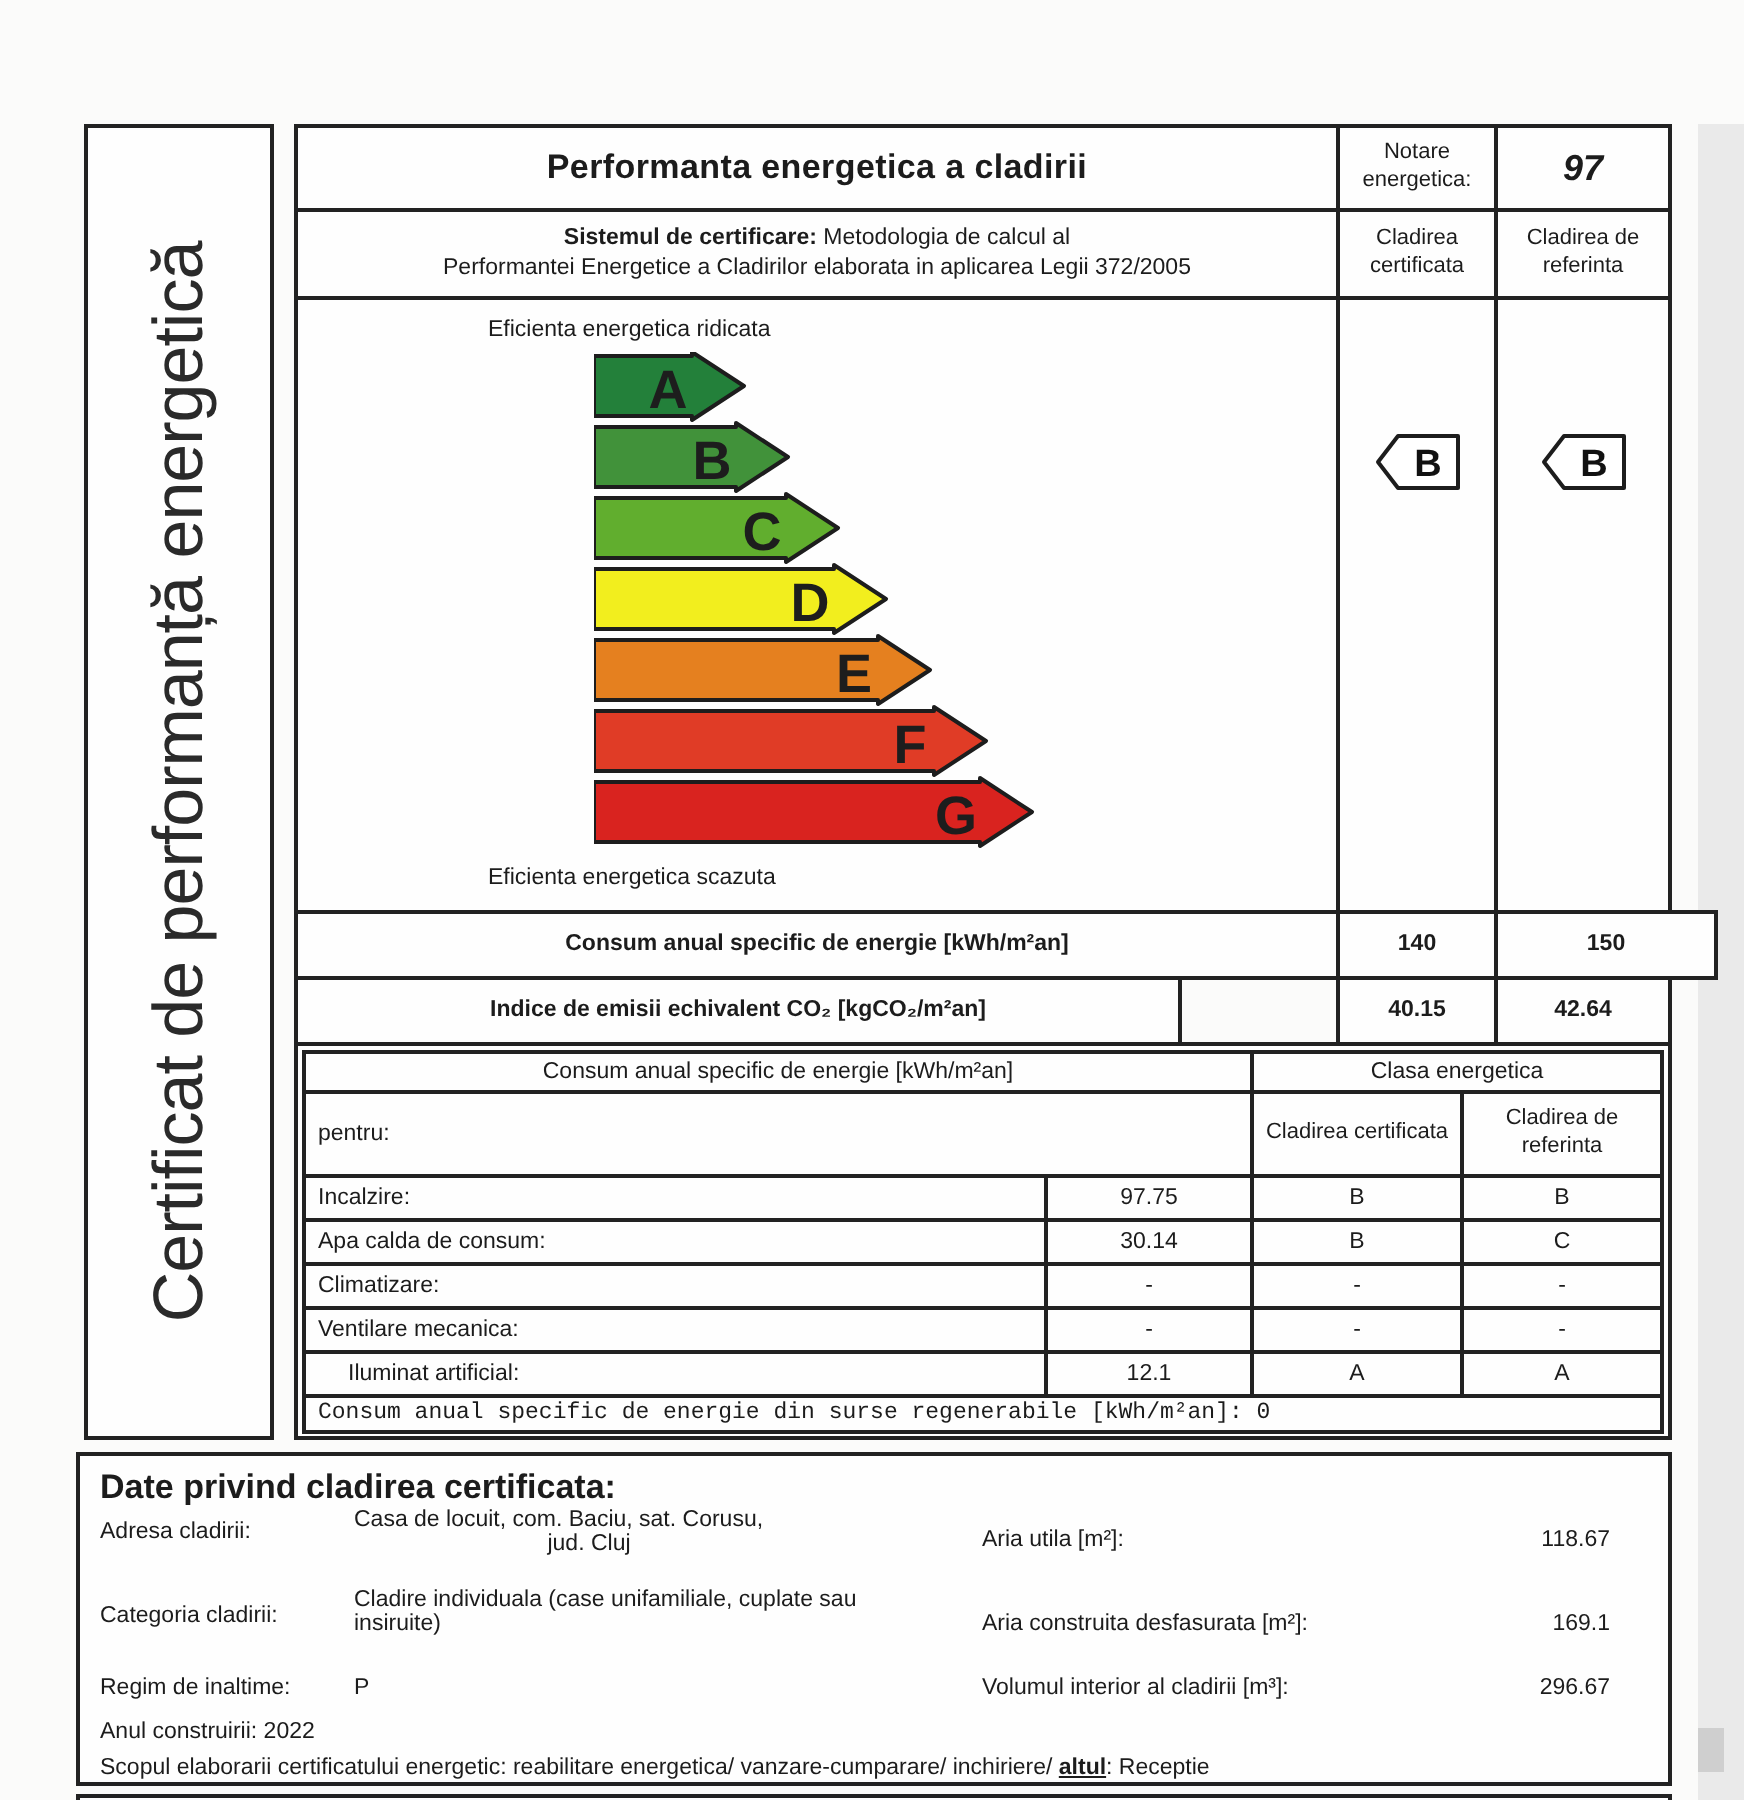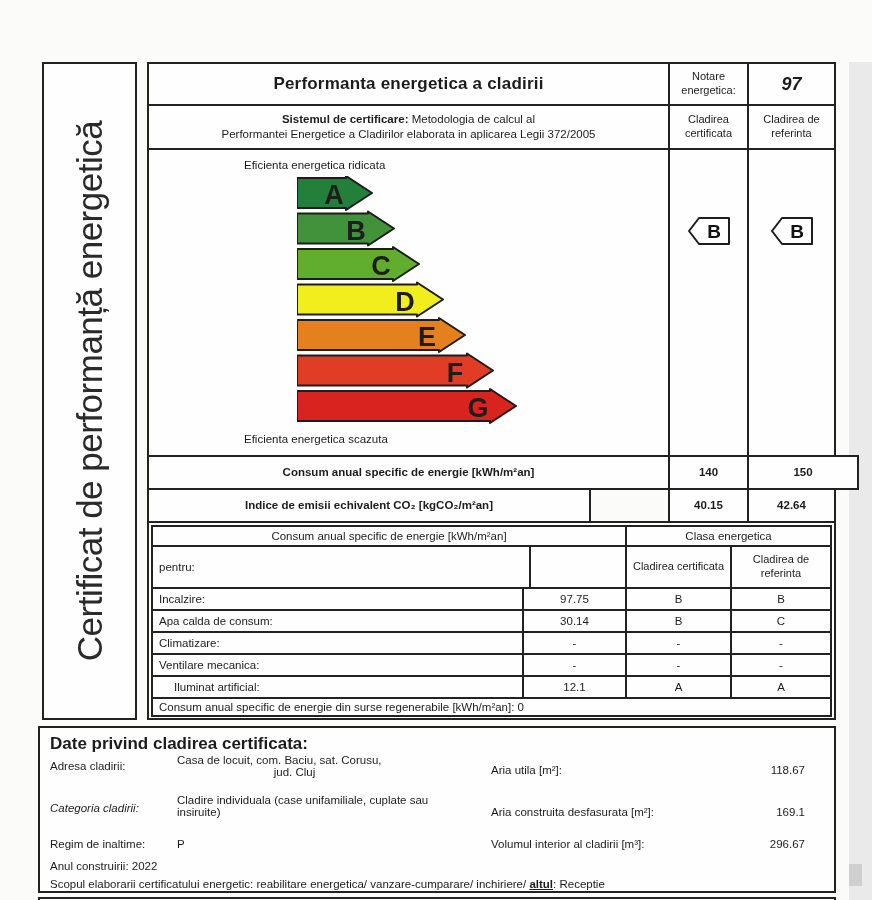--- a/index.html
+++ b/index.html
@@ -106,21 +106,21 @@
 
   <div class="box c t-sm b" style="left:147px;top:488px;width:444px;height:35px;">Indice de emisii echivalent CO₂ [kgCO₂/m²an]</div>
   <div class="box c t-sm b" style="left:668px;top:488px;width:81px;height:35px;">40.15</div>
   <div class="box c t-sm b" style="left:747px;top:488px;width:89px;height:35px;">42.64</div>
 
   <div class="box" style="left:147px;top:521px;width:689px;height:199px;"></div>
 
   <div class="box c t-sm" style="left:151px;top:525px;width:476px;height:22px;">Consum anual specific de energie [kWh/m²an]</div>
   <div class="box c t-sm" style="left:625px;top:525px;width:207px;height:22px;">Clasa energetica</div>
 
-  <div class="box t-sm" style="left:151px;top:545px;width:380px;height:44px;display:flex;align-items:center;padding-left:6px;">pentru:</div>
+  <div class="box t-sm" style="left:151px;top:545px;width:476px;height:44px;display:flex;align-items:center;padding-left:6px;">pentru:</div>
   <div class="box c t-xs" style="left:625px;top:545px;width:107px;height:44px;padding:2px;">Cladirea certificata</div>
   <div class="box c t-xs" style="left:730px;top:545px;width:102px;height:44px;padding:2px;">Cladirea de referinta</div>
 
   <div class="box t-sm" style="left:151px;top:587px;width:373px;height:24px;display:flex;align-items:center;padding-left:6px;">Incalzire:</div>
   <div class="box c t-sm" style="left:522px;top:587px;width:105px;height:24px;">97.75</div>
   <div class="box c t-sm" style="left:625px;top:587px;width:107px;height:24px;">B</div>
   <div class="box c t-sm" style="left:730px;top:587px;width:102px;height:24px;">B</div>
 
   <div class="box t-sm" style="left:151px;top:609px;width:373px;height:24px;display:flex;align-items:center;padding-left:6px;">Apa calda de consum:</div>
   <div class="box c t-sm" style="left:522px;top:609px;width:105px;height:24px;">30.14</div>
@@ -135,35 +135,35 @@
   <div class="box t-sm" style="left:151px;top:653px;width:373px;height:24px;display:flex;align-items:center;padding-left:6px;">Ventilare mecanica:</div>
   <div class="box c t-sm" style="left:522px;top:653px;width:105px;height:24px;">-</div>
   <div class="box c t-sm" style="left:625px;top:653px;width:107px;height:24px;">-</div>
   <div class="box c t-sm" style="left:730px;top:653px;width:102px;height:24px;">-</div>
 
   <div class="box t-sm" style="left:151px;top:675px;width:373px;height:24px;display:flex;align-items:center;padding-left:21px;">Iluminat artificial:</div>
   <div class="box c t-sm" style="left:522px;top:675px;width:105px;height:24px;">12.1</div>
   <div class="box c t-sm" style="left:625px;top:675px;width:107px;height:24px;">A</div>
   <div class="box c t-sm" style="left:730px;top:675px;width:102px;height:24px;">A</div>
 
-  <div class="box t-sm" style="left:151px;top:697px;width:681px;height:20px;display:flex;align-items:center;padding-left:6px;">Consum anual specific de energie din surse regenerabile [kWh/m²an]: 0</div>
+  <div class="box t-sm" style="left:151px;top:697px;width:681px;height:20px;display:flex;align-items:center;padding-left:6px;font-family:Liberation Mono, monospace;">Consum anual specific de energie din surse regenerabile [kWh/m²an]: 0</div>
 
   <div class="box thick" style="left:38px;top:726px;width:798px;height:167px;">
     <span class="abs b" style="left:10px;top:6px;font-size:17px;">Date privind cladirea certificata:</span>
 
     <span class="abs lbl" style="left:10px;top:32px;">Adresa cladirii:</span>
     <span class="abs lbl" style="left:137px;top:26px;width:235px;">
       <span>Casa de locuit, com. Baciu, sat. Corusu,</span><br>
       <span style="display:block;text-align:center;">jud. Cluj</span>
     </span>
 
     <span class="abs lbl" style="left:451px;top:36px;">Aria utila [m²]:</span>
     <span class="abs right-val" style="left:560px;top:36px;width:205px;">118.67</span>
 
-    <span class="abs lbl" style="left:10px;top:74px;font-style:italic;">Categoria cladirii:</span>
+    <span class="abs lbl" style="left:10px;top:74px;">Categoria cladirii:</span>
     <span class="abs lbl" style="left:137px;top:66px;width:330px;">
       <span>Cladire individuala (case unifamiliale, cuplate sau</span><br>
       <span>insiruite)</span>
     </span>
 
     <span class="abs lbl" style="left:451px;top:78px;">Aria construita desfasurata [m²]:</span>
     <span class="abs right-val" style="left:560px;top:78px;width:205px;">169.1</span>
 
     <span class="abs lbl" style="left:10px;top:110px;">Regim de inaltime:</span>
     <span class="abs lbl" style="left:137px;top:110px;">P</span>

